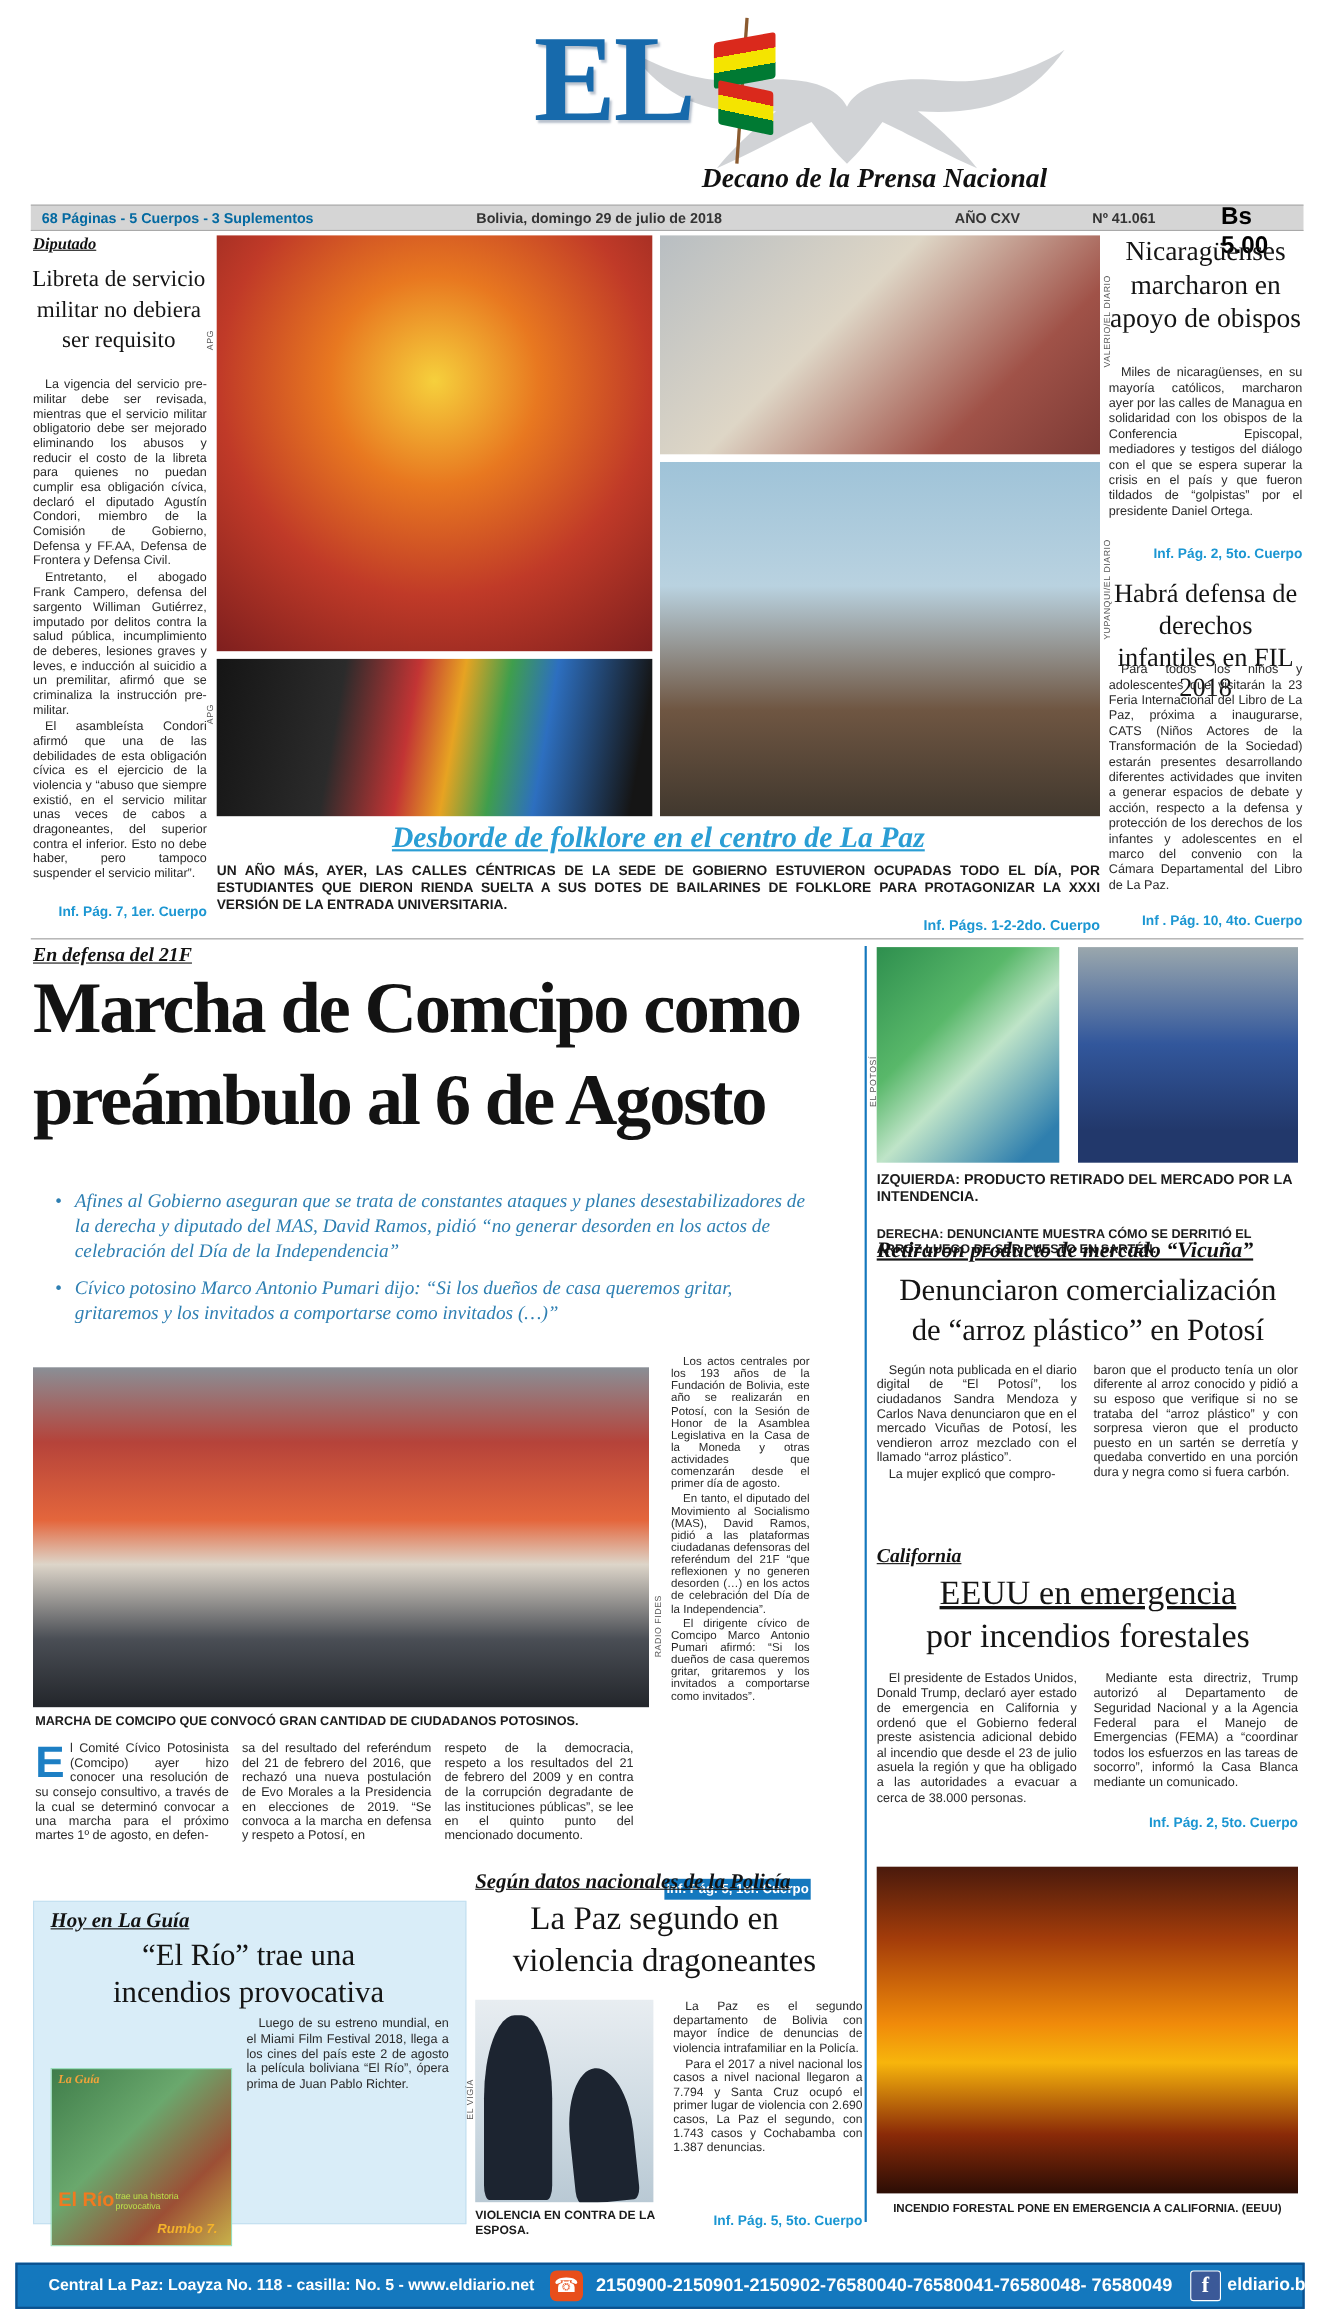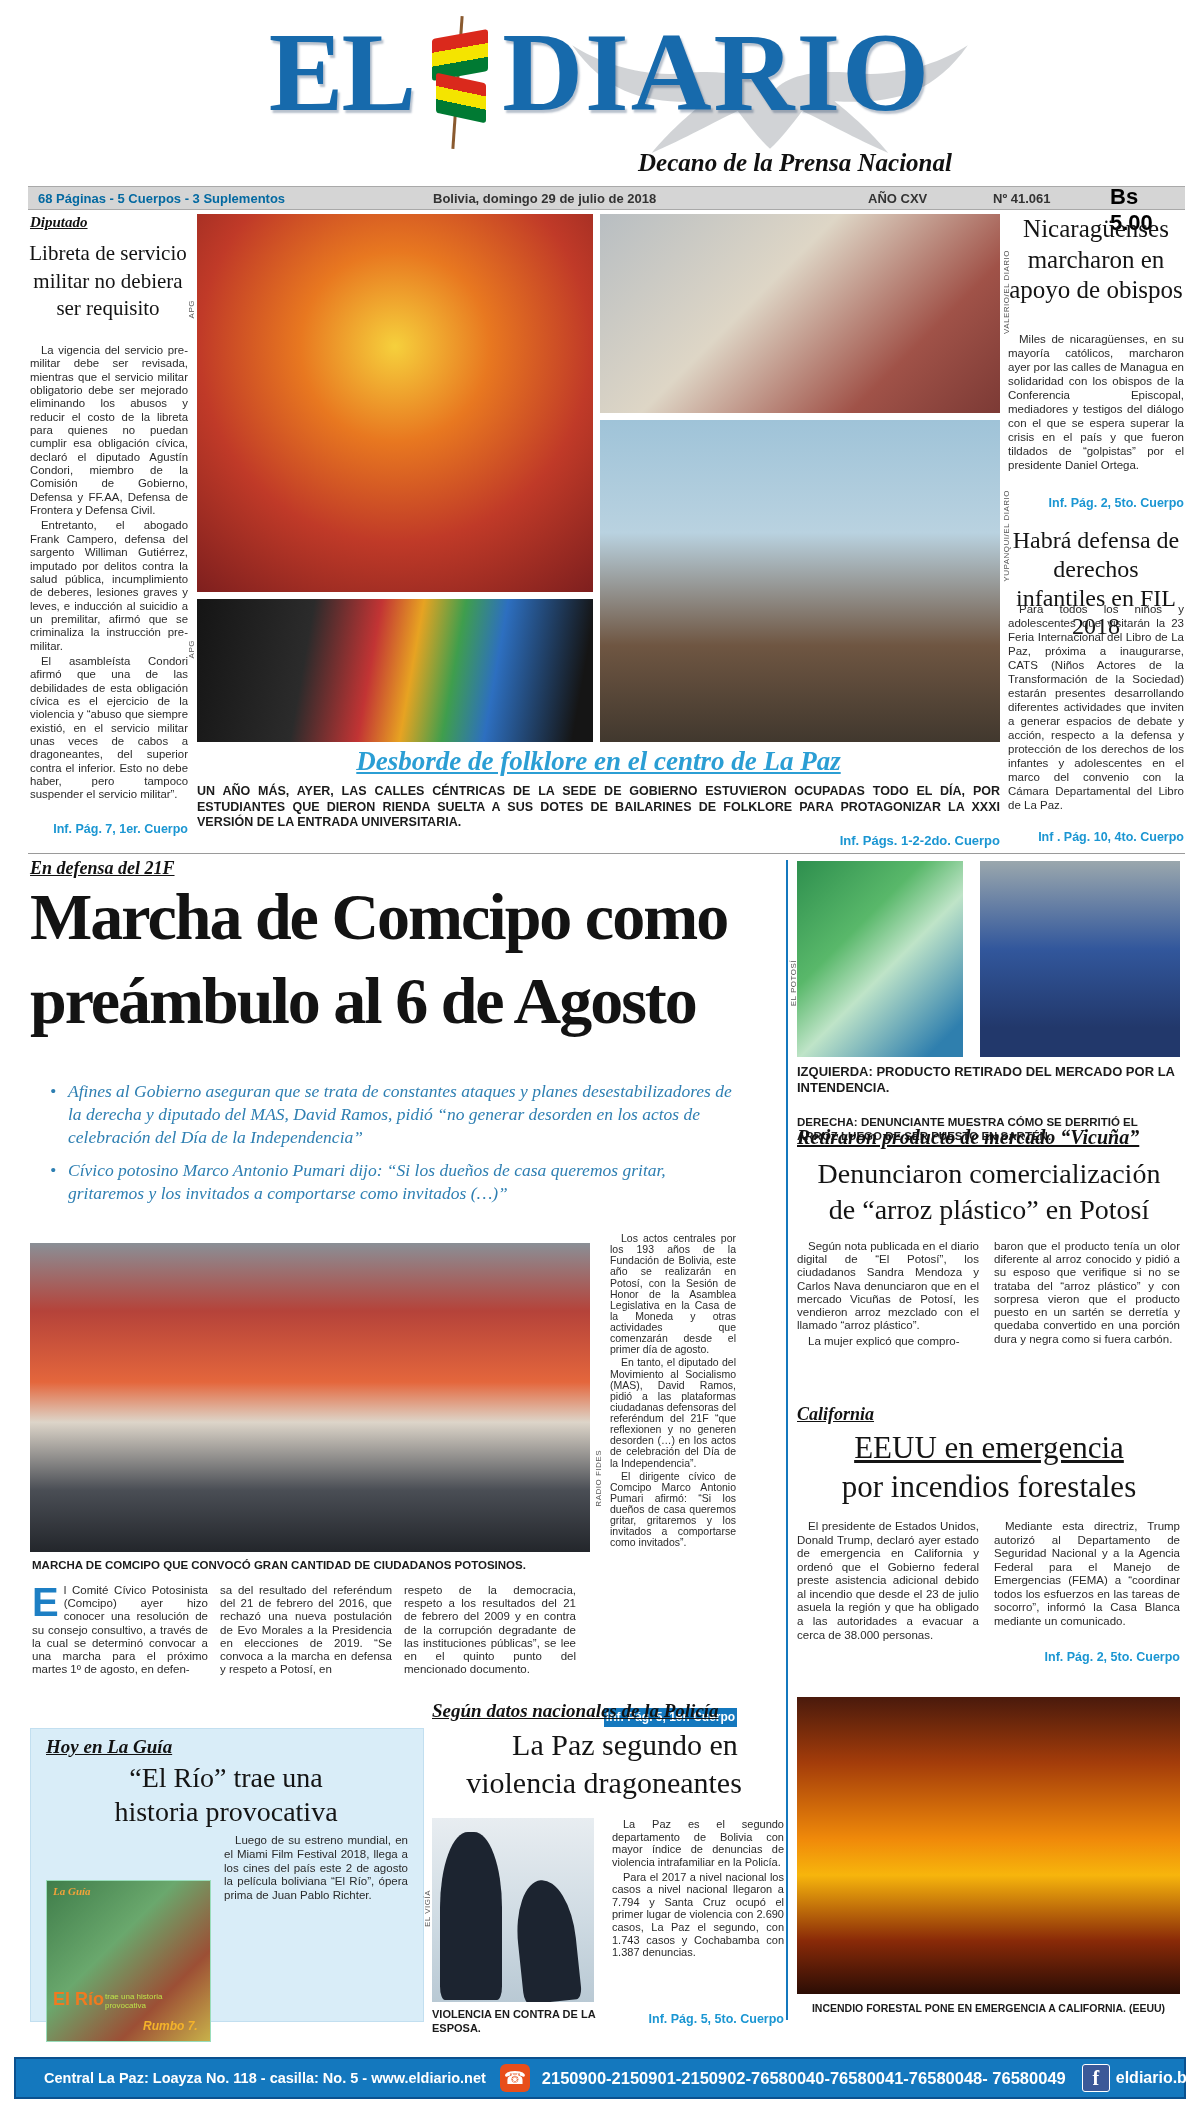--- a/index.html
+++ b/index.html
@@ -39,21 +39,20 @@
     C180,30 160,41 140,38 C120,35 105,40 100,55 Z"></path>
 </svg>
 
 <div class="abs" style="left:140px;top:14px;width:920px;height:145px;display:flex;justify-content:center;align-items:flex-start;gap:4px;z-index:2">
   <span class="serif" style="font-size:112px;font-weight:bold;color:#176aac;letter-spacing:-2px;line-height:1.05;text-shadow:2px 3px 2px rgba(20,50,90,.3)">EL</span>
   <span class="abs" style="position:relative;display:inline-block;width:80px;height:135px;">
     <span style="position:absolute;left:38px;top:2px;width:3px;height:133px;background:#8a5a2f;transform:rotate(4deg)"></span>
     <span class="flagstripes" style="position:absolute;left:14px;top:20px;width:56px;height:42px;transform:skewY(-10deg);border-radius:3px"></span>
     <span class="flagstripes" style="position:absolute;left:18px;top:64px;width:50px;height:40px;transform:skewY(12deg);border-radius:3px"></span>
   </span>
-  <span class="serif" style="font-size:112px;font-weight:bold;color:#176aac;letter-spacing:2px;line-height:1.05;text-shadow:2px 3px 2px rgba(20,50,90,.3)">DIARIO</span>
 </div>
 
 <div class="abs serif" style="left:620px;top:149px;width:350px;text-align:center;font-size:25px;font-style:italic;font-weight:bold;color:#111;z-index:2">Decano de la Prensa Nacional</div>
 
 <div class="abs" style="left:28px;top:186px;width:1157px;height:22px;background:#d5d5d5;border-top:1px solid #a9a9a9;border-bottom:1px solid #a9a9a9;">
   <span class="abs" style="left:10px;top:4px;font-size:13px;font-weight:bold;color:#0369a1;">68 Páginas - 5 Cuerpos - 3 Suplementos</span>
   <span class="abs" style="left:405px;top:4px;font-size:13px;font-weight:bold;color:#333;">Bolivia, domingo 29 de julio de 2018</span>
   <span class="abs" style="left:840px;top:4px;font-size:13px;font-weight:bold;color:#333;">AÑO CXV</span>
   <span class="abs" style="left:965px;top:4px;font-size:13px;font-weight:bold;color:#333;">Nº 41.061</span>
   <span class="abs" style="left:1082px;top:-3px;font-size:22px;font-weight:bold;color:#000;">Bs 5.00</span>
@@ -141,33 +140,33 @@
 <div class="abs hl" style="left:795px;top:1469px;width:388px;font-size:31px;">por incendios forestales</div>
 <div class="abs bt" style="left:797px;top:1520px;width:182px;font-size:11.5px;line-height:1.18;text-indent:11px;">El presidente de Estados Unidos, Donald Trump, declaró ayer estado de emergencia en California y ordenó que el Gobierno federal preste asistencia adicional debido al incendio que desde el 23 de julio asuela la región y que ha obligado a las autoridades a evacuar a cerca de 38.000 personas.</div>
 <div class="abs bt" style="left:994px;top:1520px;width:186px;font-size:11.5px;line-height:1.18;text-indent:11px;">Mediante esta directriz, Trump autorizó al Departamento de Seguridad Nacional y a la Agencia Federal para el Manejo de Emergencias (FEMA) a “coordinar todos los esfuerzos en las tareas de socorro”, informó la Casa Blanca mediante un comunicado.</div>
 <div class="abs ref" style="left:994px;top:1650px;width:186px;text-align:right;">Inf. Pág. 2, 5to. Cuerpo</div>
 <div class="abs ph" style="left:797px;top:1697px;width:383px;height:297px;background:linear-gradient(180deg,#4a1a0c 0%,#a33c0a 22%,#f08a0a 48%,#f7b50c 60%,#8a2a08 82%,#2b0d05 100%);"></div>
 <div class="abs capb" style="left:797px;top:2002px;width:383px;text-align:center;font-size:10.5px;">INCENDIO FORESTAL PONE EN EMERGENCIA A CALIFORNIA. (EEUU)</div>
 
 <div class="abs" style="left:30px;top:1728px;width:392px;height:292px;background:#d9edf8;border:1px solid #c2dff0;"></div>
 <div class="abs kick" style="left:46px;top:1736px;font-size:19px;">Hoy en La Guía</div>
 <div class="abs hl" style="left:40px;top:1762px;width:372px;font-size:28px;">“El Río” trae una</div>
-<div class="abs hl" style="left:40px;top:1796px;width:372px;font-size:28px;">historia provocativa</div>
+<div class="abs hl" style="left:40px;top:1796px;width:372px;font-size:28px;">incendios provocativa</div>
 <div class="abs ph" style="left:46px;top:1836px;width:163px;height:160px;background:linear-gradient(135deg,#3f7d4a 0%,#6aa86d 40%,#9c4f35 72%,#c8b14a 100%);border:1px solid #9db;margin-top:44px;">
   <span class="abs" style="left:6px;top:4px;font-size:11px;font-style:italic;font-weight:bold;color:#f2a33a;font-family:'Liberation Serif',serif;">La Guía</span>
   <span class="abs" style="left:6px;top:108px;font-size:18px;font-weight:bold;color:#f07a20;">El Río</span>
   <span class="abs" style="left:58px;top:112px;width:100px;font-size:8px;color:#bce24a;line-height:1.1;">trae una historia provocativa</span>
   <span class="abs" style="left:96px;top:138px;font-size:12px;font-weight:bold;font-style:italic;color:#f4b32a;">Rumbo 7.</span>
 </div>
 <div class="abs bt" style="left:224px;top:1834px;width:184px;font-size:11.5px;line-height:1.2;">
   <p>Luego de su estreno mundial, en el Miami Film Festival 2018, llega a los cines del país este 2 de agosto la película boliviana “El Río”, ópera prima de Juan Pablo Richter.</p>
 </div>
 
 <div class="abs kick" style="left:432px;top:1700px;font-size:19px;">Según datos nacionales de la Policía</div>
-<div class="abs hl" style="left:446px;top:1728px;width:358px;font-size:30px;">La Paz  segundo en</div>
+<div class="abs hl" style="left:416px;top:1728px;width:358px;font-size:30px;">La Paz  segundo en</div>
 <div class="abs hl" style="left:425px;top:1766px;width:358px;font-size:30px;">violencia dragoneantes</div>
 <div class="abs ph" style="left:432px;top:1818px;width:162px;height:184px;background:linear-gradient(180deg,#e8edf1 0%,#cfdbe3 55%,#b9c9d4 100%);">
   <span style="position:absolute;left:8px;top:14px;width:62px;height:168px;background:#1c2430;border-radius:45% 45% 8% 8%;display:block;"></span>
   <span style="position:absolute;left:86px;top:62px;width:58px;height:122px;background:#1c2430;border-radius:50% 50% 10% 10%;display:block;transform:rotate(-6deg);"></span>
 </div>
 <div class="abs vc" style="left:423px;top:1890px;">EL VIGÍA</div>
 <div class="abs capb" style="left:432px;top:2008px;width:172px;font-size:11px;">VIOLENCIA EN CONTRA DE LA ESPOSA.</div>
 <div class="abs bt" style="left:612px;top:1818px;width:172px;font-size:11px;line-height:1.15;">
   <p>La Paz es el segundo departamento de Bolivia con mayor índice de denuncias de violencia intrafamiliar en la Policía.</p>
   <p>Para el 2017 a nivel nacional los casos a nivel nacional llegaron a 7.794 y  Santa Cruz ocupó el primer lugar de violencia con 2.690 casos, La Paz el segundo, con 1.743 casos y Cochabamba con 1.387 denuncias.</p>

